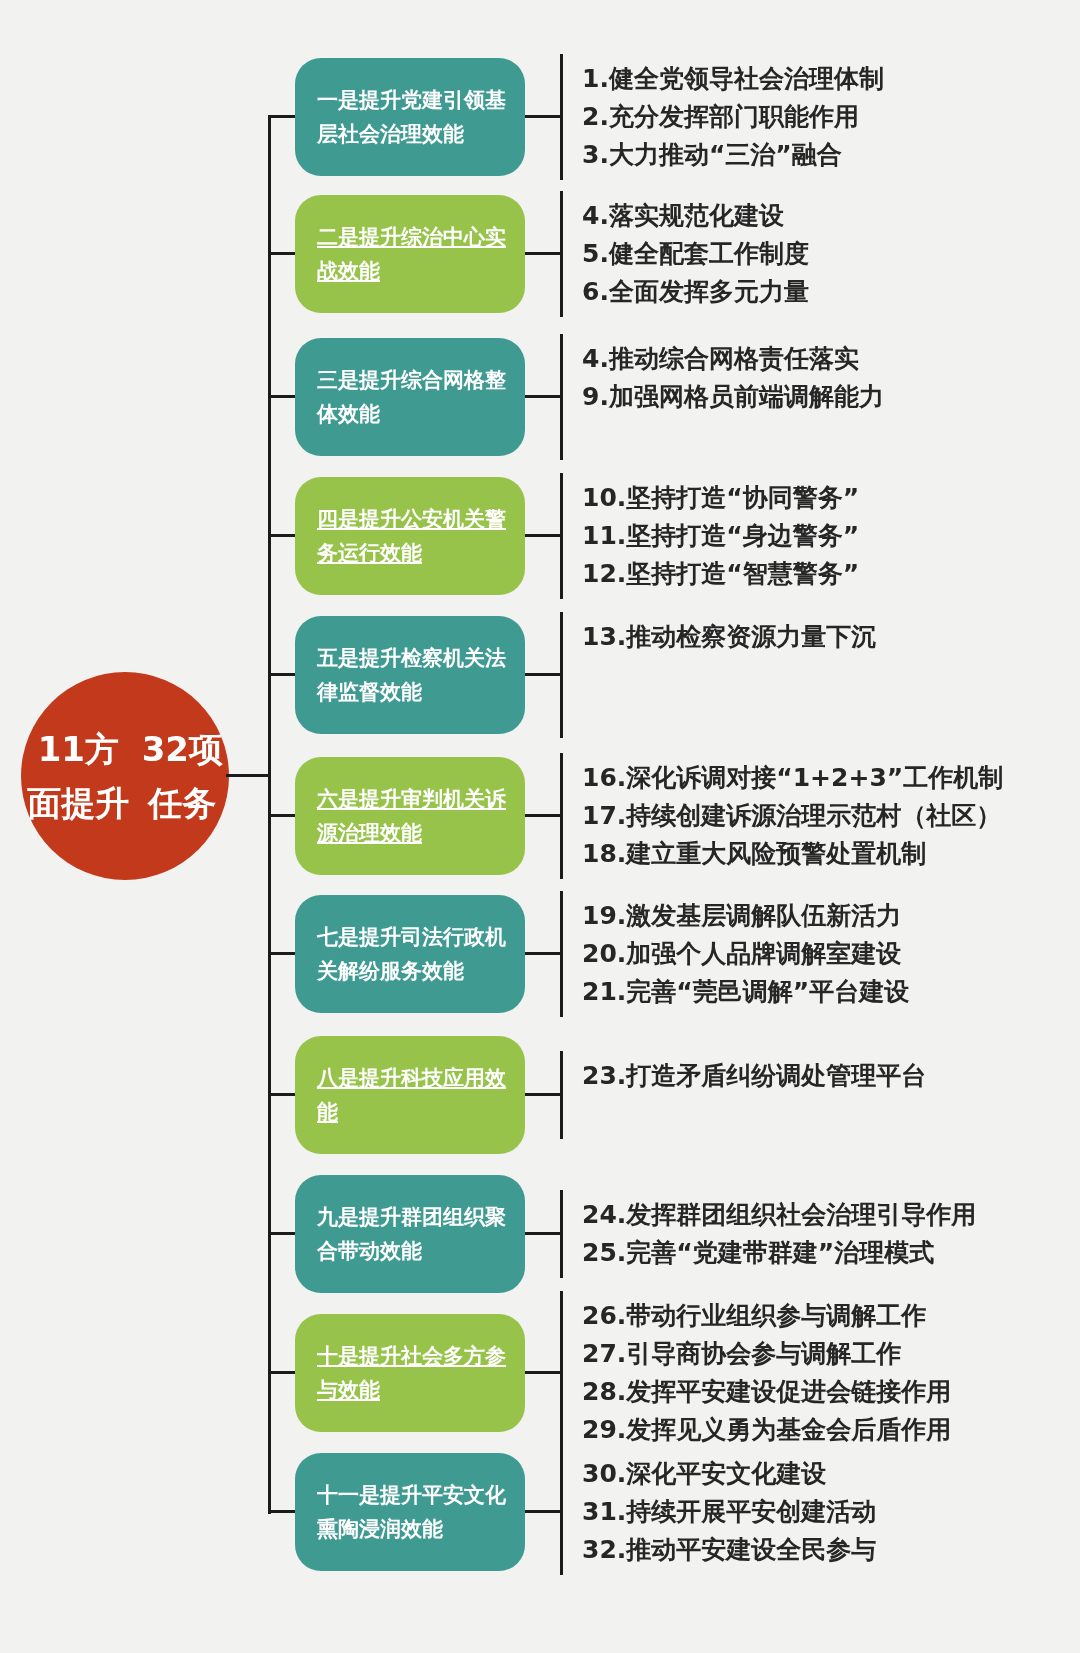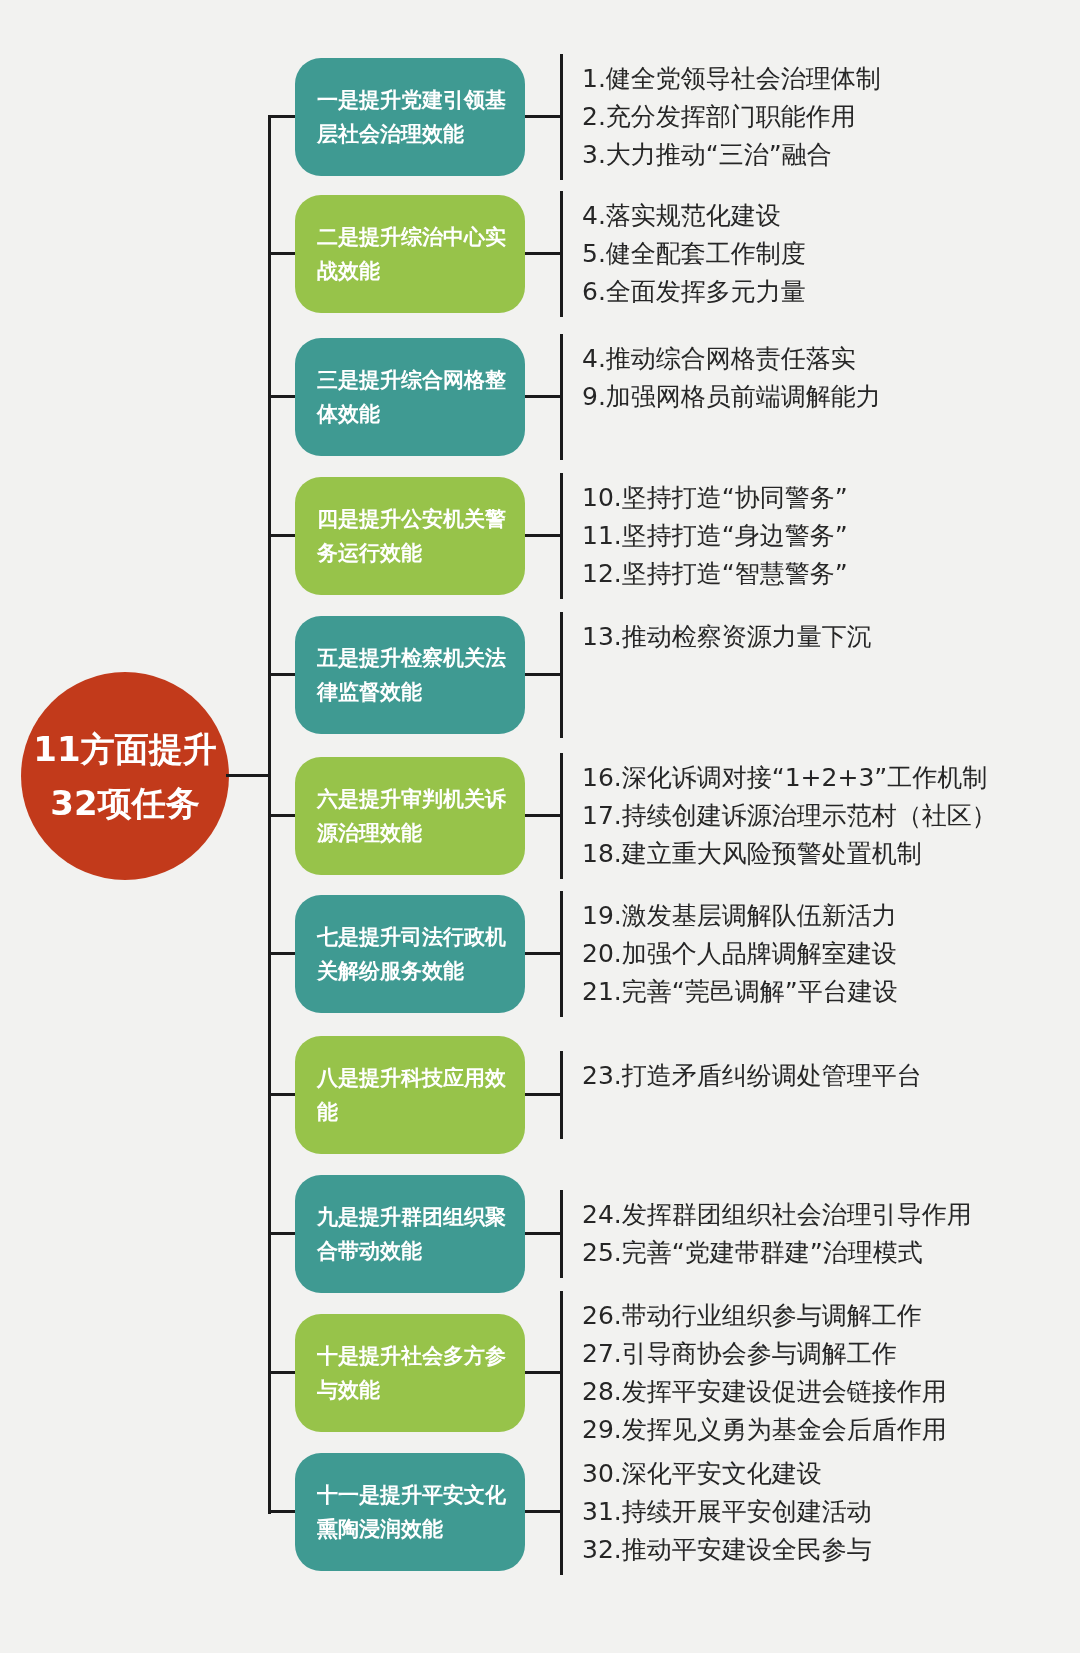--- a/index.html
+++ b/index.html
@@ -5,50 +5,50 @@
   html,body{margin:0;padding:0;}
   body{font-family:"DejaVu Sans","Liberation Sans",sans-serif;}
   .canvas{
     position:relative;width:1080px;height:1653px;
     background:var(--background,#f2f2f0);overflow:hidden;
   }
   
   .root-circle{
     position:absolute;left:21px;top:672px;width:208px;height:208px;
     border-radius:50%;background:var(--red,#c23a1b);
-    display:flex;flex-direction:column;align-items:center;justify-content:center;
+    display:flex;flex-direction:row;align-items:center;justify-content:center;
     color:#fff;font-weight:700;font-size:34px;line-height:1.6;text-align:center;
   }
   
   .line{position:absolute;background:var(--line,#1b1b1b);}
   .root-link{left:226px;top:774px;width:44px;height:3px;}
   .spine{left:268px;top:116px;width:3px;height:1398px;}
   
   .branch{position:absolute;left:0;top:0;width:100%;height:0;}
   .branch-link{left:268px;top:calc(var(--cy) - 2px);width:29px;height:3px;}
   .node{
     position:absolute;left:295px;top:calc(var(--cy) - 59px);
     width:230px;height:118px;border-radius:26px;box-sizing:border-box;
     display:flex;align-items:center;padding:0 14px 0 22px;
     color:#fff;font-weight:700;font-size:21px;line-height:1.62;
   }
   .node[data-variant="teal"]{background:var(--teal,#3f9a92);}
-  .node[data-variant="green"]{background:var(--green,#97c34a);}
+  .node[data-variant="green"]{background:var(--green,#97c34a);text-decoration:underline;}
   .node-link{left:525px;top:calc(var(--cy) - 2px);width:35px;height:3px;}
   .task-bar{
     left:560px;width:3px;
     height:calc(var(--n) * 38px + 12px);
     top:calc(var(--cy) - (var(--n) * 19px) - 6px);
   }
   .tasks{
     position:absolute;left:582px;
     top:calc(var(--cy) - (var(--n) * 19px));
   }
   .task{
-    height:38px;line-height:38px;font-size:25px;font-weight:400;
+    height:38px;line-height:38px;font-size:25px;font-weight:700;
     color:#262626;white-space:nowrap;
   }
 </style>
 </head>
 <body>
 
 <div class="canvas">
 
   <div class="root-circle">
     <span>11方面提升</span>

